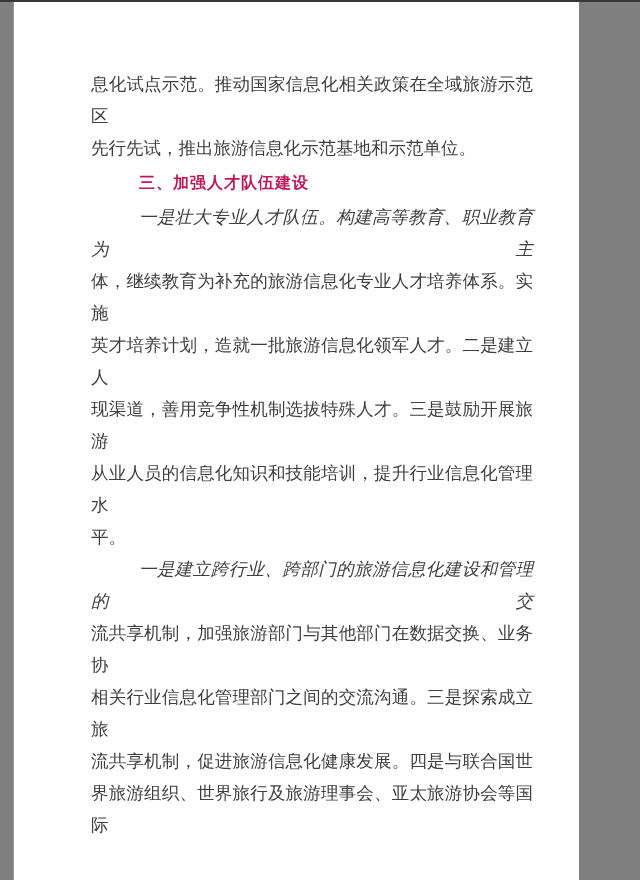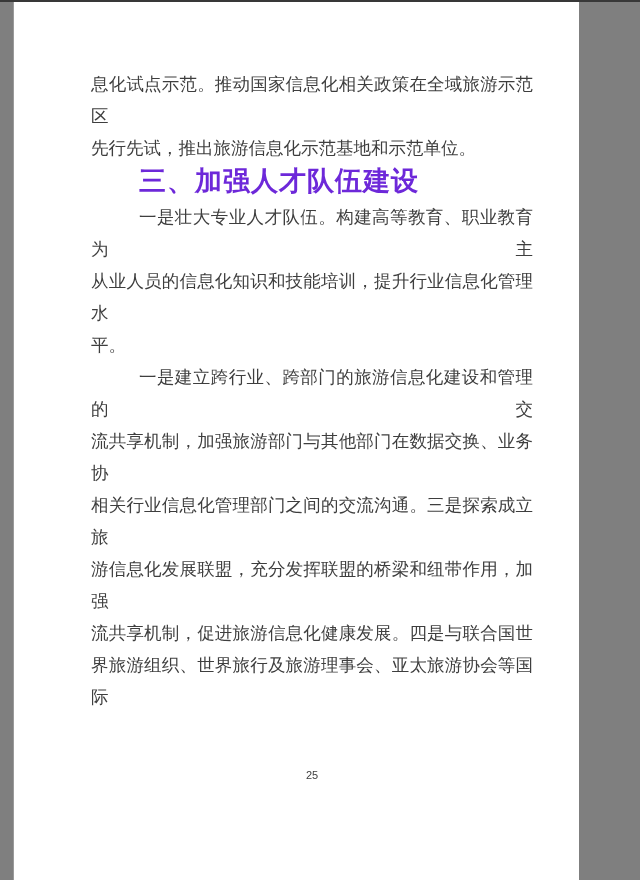--- a/index.html
+++ b/index.html
@@ -26,27 +26,27 @@
   .line {
     font-size: 17.5px;
     line-height: 32px;
     color: #3e3e3e;
     margin: 0;
     text-align: justify;
     text-align-last: justify;
     text-justify: inter-character;
   }
   .line.lastline { text-align-last: left; }
-  .line.indent { text-indent: 48px; }
+  .line.indent { text-indent: 48px; font-style: italic; }
   .heading {
-    font-family: Liberation Mono, monospace;
+    font-family: Liberation Sans, sans-serif;
     font-weight: 700;
-    font-size: 27px;
+    font-size: 16px;
     line-height: 32px;
-    color: #6d28d9;
+    color: #be185d;
     margin: 3px 0 2px 0;
     text-indent: 48px;
     letter-spacing: 1px;
   }
   .footer {
     margin-top: 56px;
     text-align: center;
     font-size: 11px;
     color: #3e3e3e;
     font-family: "Liberation Sans", sans-serif;
@@ -58,26 +58,28 @@
 <div class="top-edge"></div>
 
 <div class="page">
 
   <p class="line">息化试点示范。推动国家信息化相关政策在全域旅游示范区</p>
   <p class="line lastline">先行先试，推出旅游信息化示范基地和示范单位。</p>
 
   <h3 class="heading">三、加强人才队伍建设</h3>
 
   <p class="line indent">一是壮大专业人才队伍。构建高等教育、职业教育为主</p>
+  <p class="line">体，继续教育为补充的旅游信息化专业人才培养体系。实施</p>
+  <p class="line">英才培养计划，造就一批旅游信息化领军人才。二是建立人</p>
+  <p class="line">现渠道，善用竞争性机制选拔特殊人才。三是鼓励开展旅游</p>
   <p class="line">从业人员的信息化知识和技能培训，提升行业信息化管理水</p>
   <p class="line lastline">平。</p>
 
 
   <p class="line indent">一是建立跨行业、跨部门的旅游信息化建设和管理的交</p>
   <p class="line">流共享机制，加强旅游部门与其他部门在数据交换、业务协</p>
   <p class="line">相关行业信息化管理部门之间的交流沟通。三是探索成立旅</p>
-  <p class="line">游信息化发展联盟，充分发挥联盟的桥梁和纽带作用，加强</p>
   <p class="line">流共享机制，促进旅游信息化健康发展。四是与联合国世</p>
   <p class="line">界旅游组织、世界旅行及旅游理事会、亚太旅游协会等国际</p>
 
   <div class="footer">25</div>
 
 </div>
 
 </body></html>

